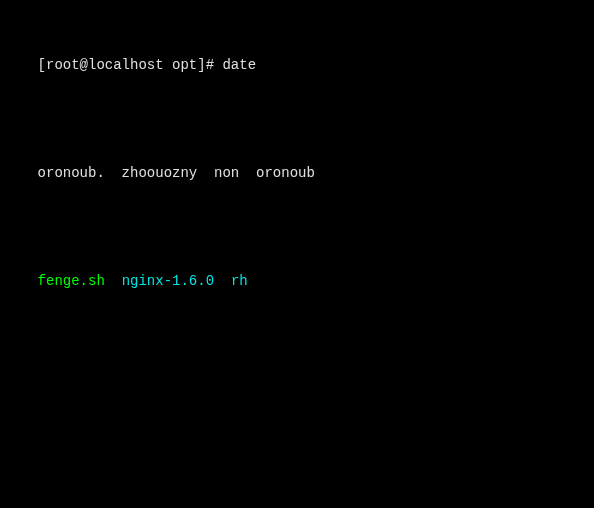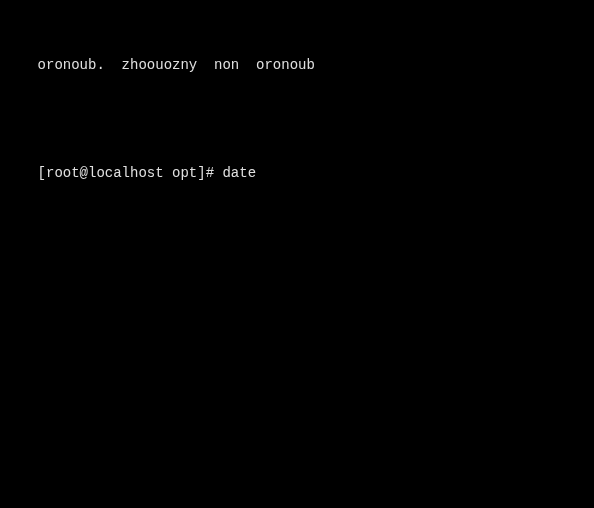--- a/index.html
+++ b/index.html
@@ -24,27 +24,30 @@
   .cmd { color: #e0e0e0; }
   .out { color: #e0e0e0; }
   .green { color: #00ff00; }
   .cyan { color: #00e5e5; }
 </style>
 </head>
 <body>
 
 <div class="terminal">
   <span class="line">
+    <span class="prompt">[root@localhost opt]# </span><span class="cmd">date</span>
+  </span>
+
+  <span class="line">
     <span class="out">oronoub.  zhoouozny  non  oronoub</span>
   </span>
 
   <span class="line">
-    <span class="prompt">[root@localhost opt]# </span><span class="cmd">date</span>
+    <span class="green">fenge.sh</span><span>  </span><span class="cyan">nginx-1.6.0</span><span>  </span><span class="cyan">rh</span>
   </span>
-
 
   
   
 
   
 
   
   
 
   

